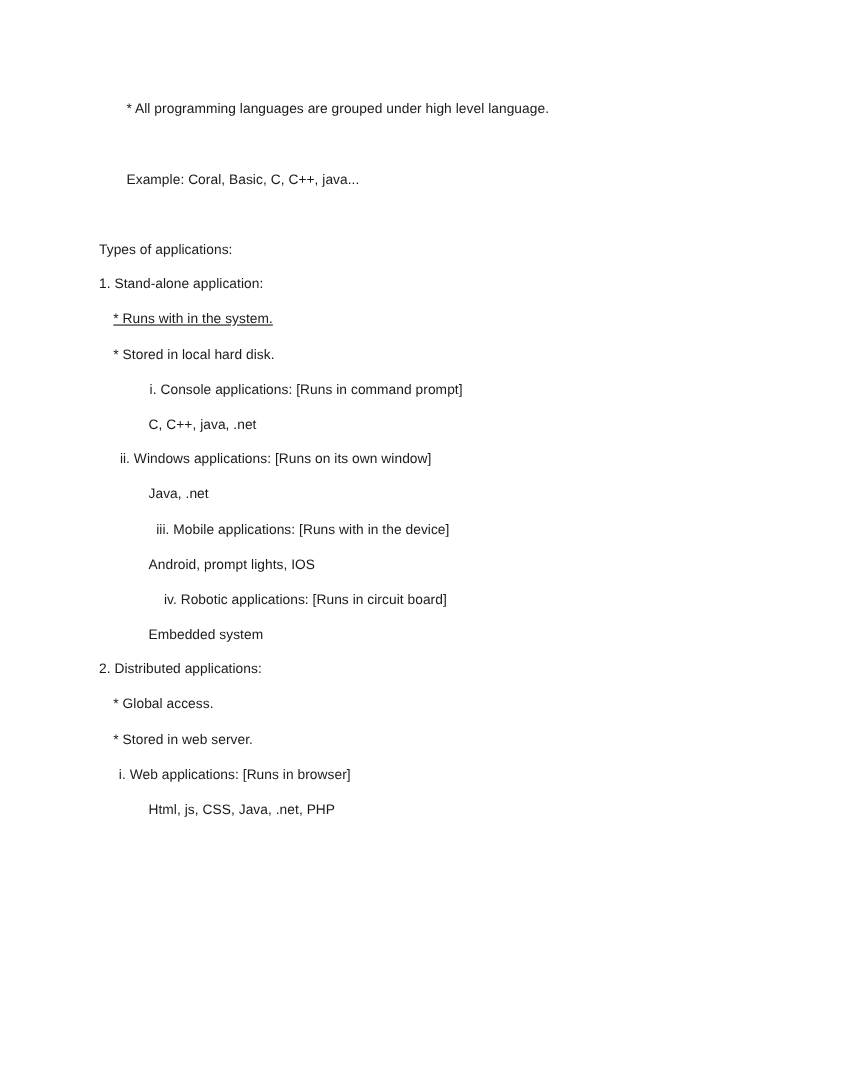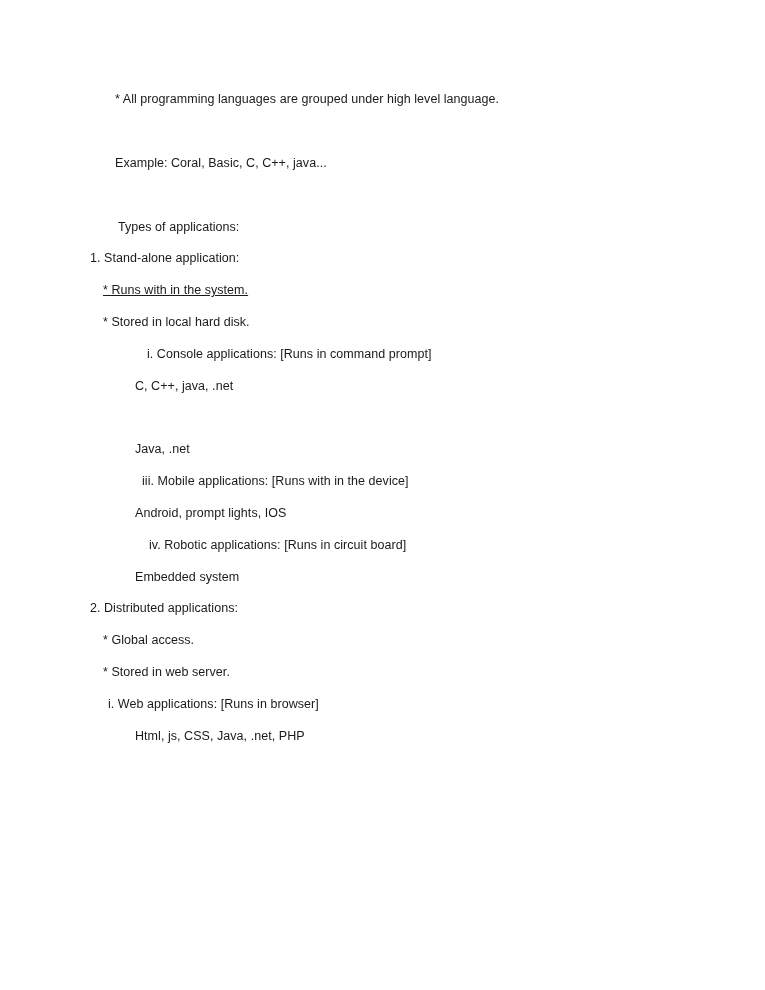--- a/index.html
+++ b/index.html
@@ -30,29 +30,30 @@
     }
   </style>
 </head>
 <body>
 
 <div class="page">
 
   <div class="line" style="left:115px; top:91px;">* All programming languages are grouped under high level language.</div>
   <div class="line" style="left:115px; top:155px;">Example: Coral, Basic, C, C++, java...</div>
 
-  <div class="line" style="left:90px; top:219px;margin-left:28px;">Types of applications:</div>
+  <div class="line" style="left:90px; top:219px;">Types of applications:</div>
 
   <div class="line" style="left:90px; top:250px;">1. Stand-alone application:</div>
   <div class="line" style="left:103px; top:282px;text-decoration:underline;">* Runs with in the system.</div>
   <div class="line" style="left:103px; top:314px;">* Stored in local hard disk.</div>
 
-  <div class="line" style="left:127px; top:346px;padding-left:20px;">i. Console applications: [Runs in command prompt]</div>
+  <div class="line" style="left:116px; top:346px;padding-left:20px;">i. Console applications: [Runs in command prompt]</div>
   <div class="line" style="left:135px; top:378px;">C, C++, java, .net</div>
 
+  <div class="line" style="left:109px; top:409px;">ii. Windows applications: [Runs on its own window]</div>
   <div class="line" style="left:135px; top:441px;">Java, .net</div>
 
   <div class="line" style="left:106px; top:473px;margin-left:36px;">iii. Mobile applications: [Runs with in the device]</div>
   <div class="line" style="left:135px; top:505px;">Android, prompt lights, IOS</div>
 
   <div class="line" style="left:106px; top:537px;margin-left:43px;">iv. Robotic applications: [Runs in circuit board]</div>
   <div class="line" style="left:135px; top:569px;">Embedded system</div>
 
   <div class="line" style="left:90px; top:600px;">2. Distributed applications:</div>
   <div class="line" style="left:103px; top:632px;">* Global access.</div>

